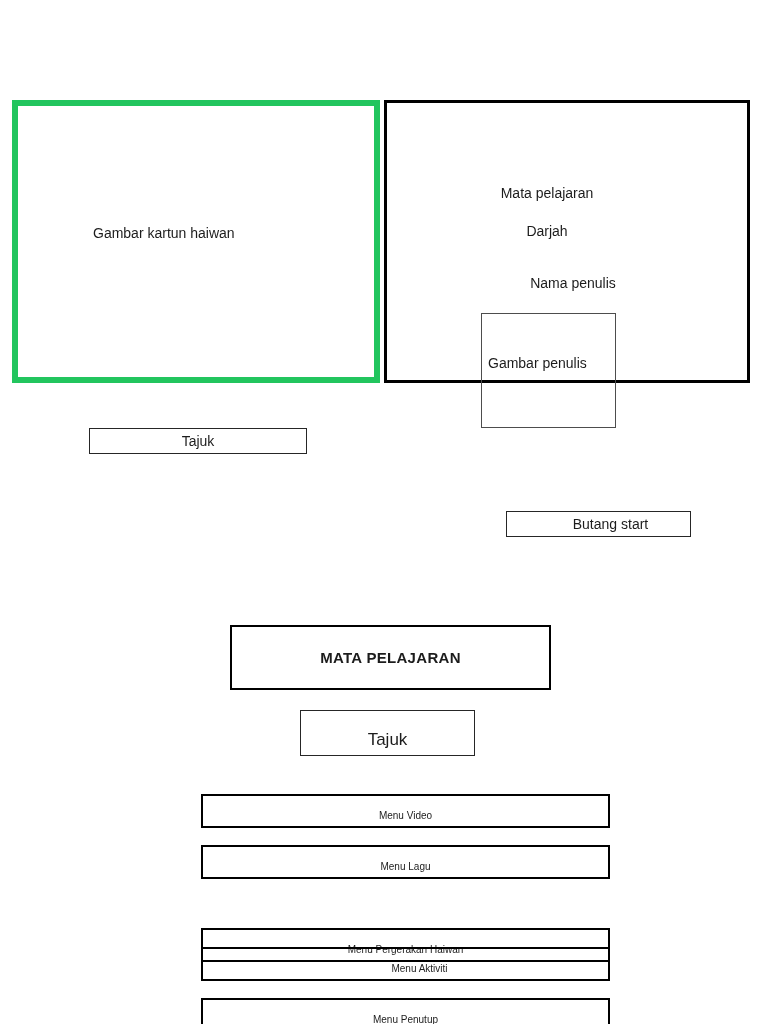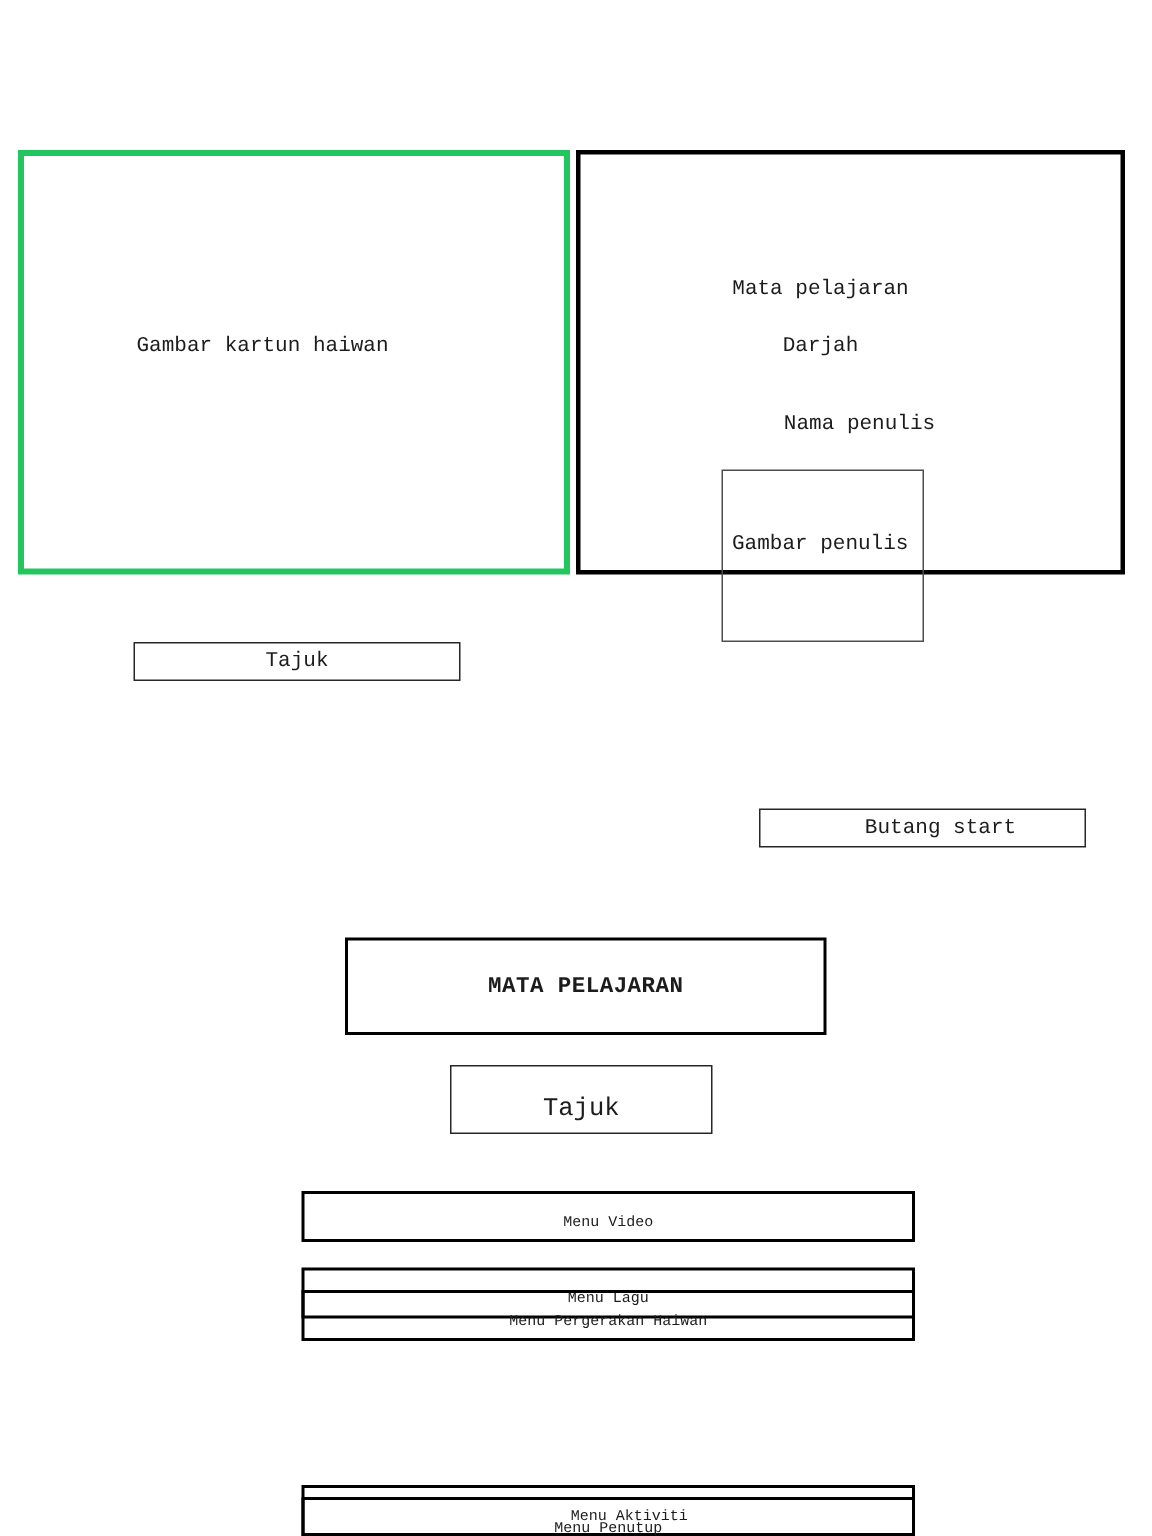--- a/index.html
+++ b/index.html
@@ -6,26 +6,26 @@
   html, body { margin: 0; padding: 0; }
   body {
     width: 768px;
     height: 1024px;
     position: relative;
     overflow: hidden;
     background: #ffffff;
     font-family: "Liberation Sans", sans-serif;
     color: #1c1c1c;
   }
-  .abs { position: absolute; box-sizing: border-box; font-family: Liberation Mono, monospace; }
+  .abs { position: absolute; box-sizing: border-box; }
 
   
   #animal-box {
     left: 12px; top: 100px; width: 368px; height: 283px;
-    border: 4px solid #22c55e;
+    border: 6px solid #22c55e;
   }
   #animal-box .label {
     position: absolute; left: 75px; top: 119px;
     font-size: 14px; white-space: nowrap;
   }
 
   #info-box {
     left: 384px; top: 100px; width: 366px; height: 283px;
     border: 3px solid #000000;
   }
@@ -45,21 +45,21 @@
     position: absolute; left: 6px; top: 41px;
     font-size: 14px; white-space: nowrap;
   }
 
   .small-bar {
     border: 1.5px solid #262626;
     display: flex; align-items: center; justify-content: center;
     font-size: 14px; white-space: nowrap;
   }
   #tajuk1-box { left: 89px;  top: 428px; width: 218px; height: 26px; }
-  #start-box  { left: 506px; top: 539px; width: 218px; height: 26px; padding-left: 24px; }
+  #start-box  { left: 506px; top: 511px; width: 185px; height: 26px; padding-left: 24px; }
 
   
   #subject-header-box {
     left: 230px; top: 625px; width: 321px; height: 65px;
     border: 2px solid #000000;
     display: flex; align-items: center; justify-content: center;
     font-size: 15px; font-weight: bold; letter-spacing: 0.3px;
     white-space: nowrap;
   }
 
@@ -73,22 +73,22 @@
 
   .menu-box {
     left: 185px; width: 409px; height: 34px;
     border: 2px solid #000000;
     display: flex; align-items: center; justify-content: center;
     padding-top: 9px;
     font-size: 10px; white-space: nowrap; margin-left: 16px;
   }
   #menu-1 { top: 794px; }
   #menu-2 { top: 845px; }
-  #menu-3 { top: 860px; }
-  #menu-4 { top: 990px; padding-left: 28px; }
+  #menu-3 { top: 928px; }
+  #menu-4 { top: 947px; padding-left: 28px; }
   #menu-5 { top: 998px; }
 </style>
 </head>
 <body>
 
 <div id="animal-box" class="abs">
   <span class="label">Gambar kartun haiwan</span>
 </div>
 
 <div id="info-box" class="abs">

